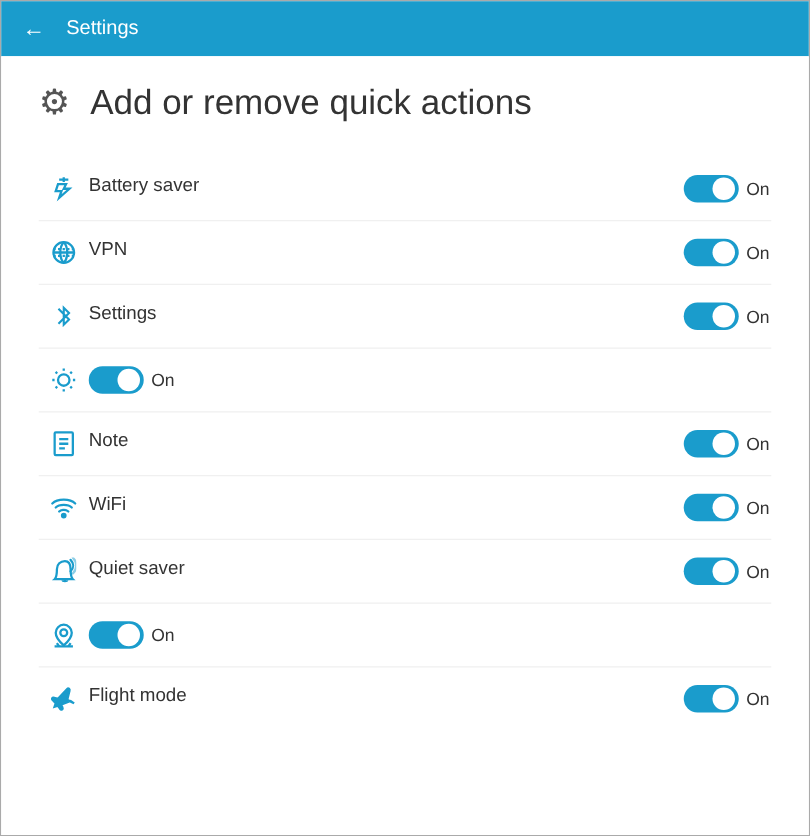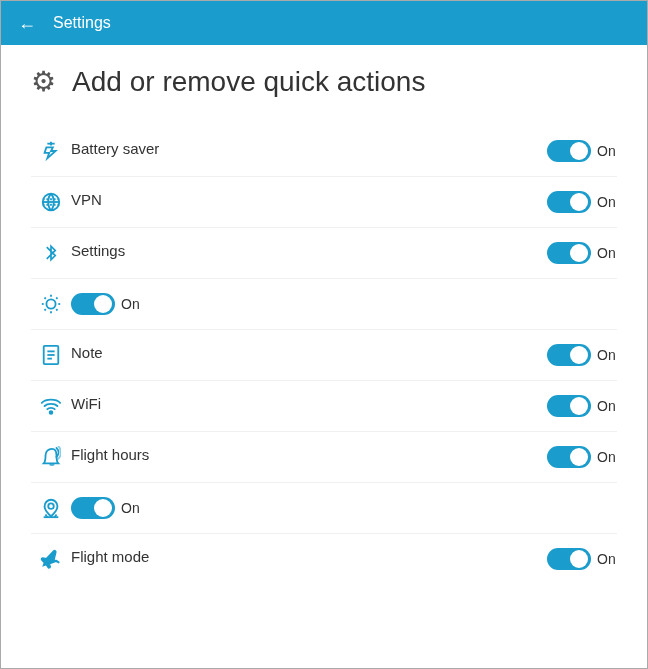--- a/index.html
+++ b/index.html
@@ -252,21 +252,21 @@
         </div>
         <div class="setting-item">
           <div class="setting-icon">
             <svg width="20" height="22" viewBox="0 0 22 24" fill="none" stroke="#1a9ccc" stroke-width="2">
     <path d="M12 3 C8 3 5 6 5 10 C5 17 3 19 3 19 L19 19 C19 19 17 17 17 10 C17 6 16 3 12 3Z"></path>
     <path d="M10 20 C10 21 14 21 14 20"></path>
     <path d="M17 2 C20 5 20 9 17 12" stroke-linecap="round"></path>
     <path d="M19 0 C23 4 23 10 19 14" stroke-linecap="round" opacity="0.5"></path>
   </svg>
           </div>
-          <span class="setting-label">Flight hours</span>
+          <span class="setting-label">Quiet saver</span>
           <div class="toggle-group">
             <div class="toggle"></div>
             <span class="toggle-label">On</span>
           </div>
         </div>
         <div class="setting-item">
           <div class="setting-icon">
             <svg width="22" height="22" viewBox="0 0 24 24" fill="none" stroke="#1a9ccc" stroke-width="2">
     <circle cx="12" cy="10" r="3"></circle>
     <path d="M12 3 C8 3 5 6.5 5 10 C5 15 12 21 12 21 C12 21 19 15 19 10 C19 6.5 16 3 12 3Z"></path>

